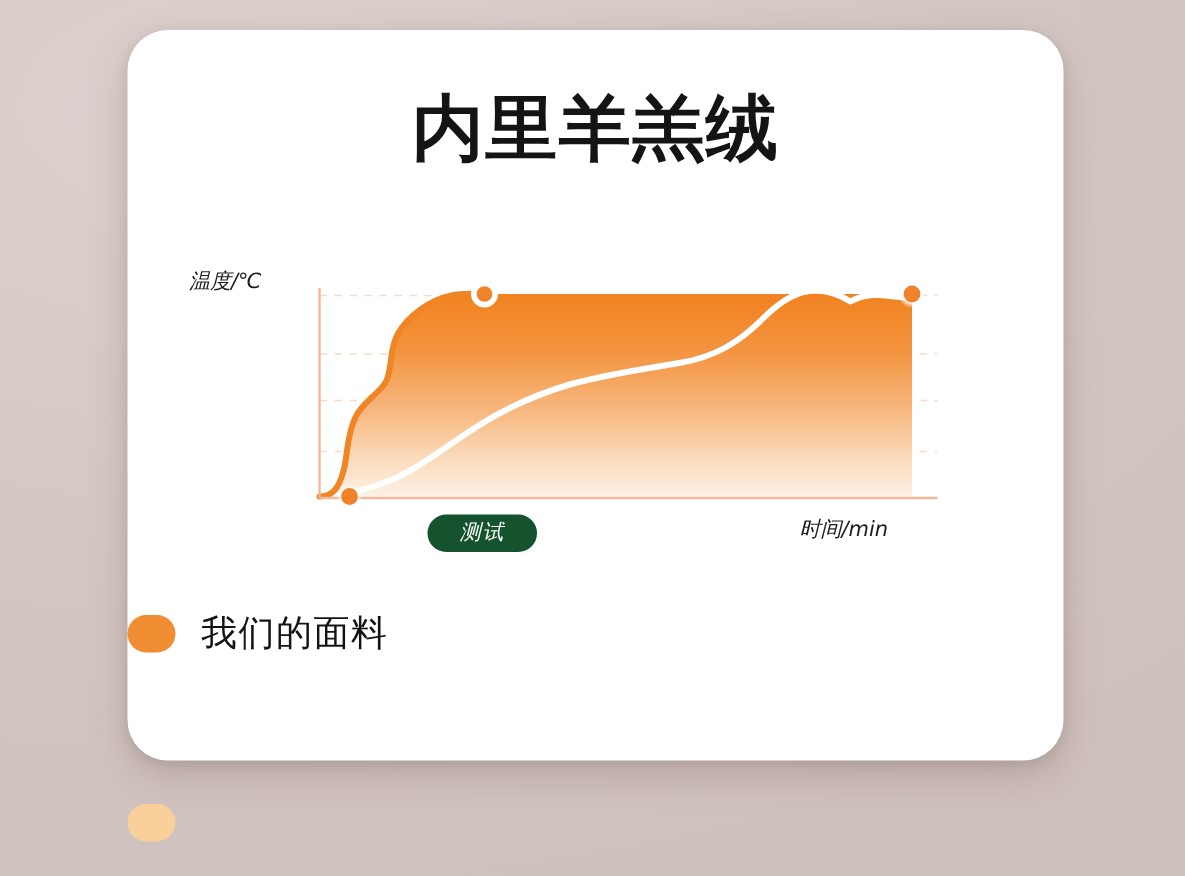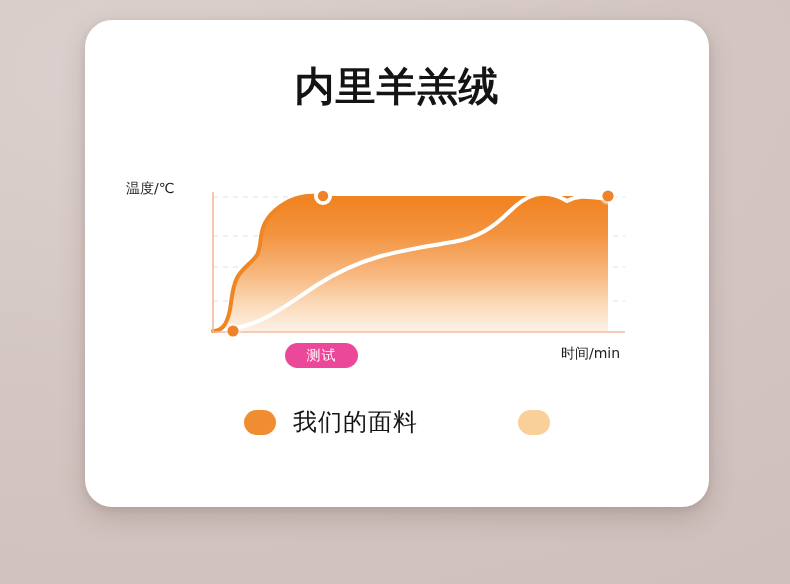--- a/index.html
+++ b/index.html
@@ -37,49 +37,50 @@
   }
 
   
   #headline {
     position: absolute;
     left: 0;
     top: 42px;
     width: 624px;
     text-align: center;
     color: #141414;
-    font-size: 40px;
+    font-size: 48px;
     line-height: 48px;
     font-weight: 700;
     letter-spacing: 1px;
     white-space: nowrap;
   }
   #headline .ln {
     display: block;
   }
 
   
   #chart-block {
     position: absolute;
     left: 0;
     top: 0;
     width: 624px;
     height: 487px;
+    font-style: italic;
   }
 
   
   .axis-caption {
     position: absolute;
     color: #1c1c1c;
     font-size: 14px;
     line-height: 16px;
     white-space: nowrap;
   }
   #y-axis-caption { left: 41px; top: 160px; }
-  #x-axis-caption { left: 476px; top: 325px; text-align: right; }
+  #x-axis-caption { left: 448px; top: 325px; text-align: right; }
 
   #plot-svg {
     position: absolute;
     left: 0;
     top: 0;
   }
 
   
   #test-badge {
     position: absolute;
@@ -98,20 +99,21 @@
 
   
   #legend {
     position: absolute;
     left: 0;
     top: 388px;
     width: 624px;
     display: flex;
     justify-content: center;
     gap: 100px;
+    flex-direction: column;
   }
   .legend-item {
     display: flex;
     align-items: center;
     gap: 17px;
   }
   .legend-swatch {
     width: 32px;
     height: 25px;
     border-radius: 13px;
@@ -221,21 +223,21 @@
         <g>
           <circle cx="238" cy="176" r="9" fill="#ffffff"></circle>
           <circle cx="238" cy="176" r="5.2" fill="#f0832a"></circle>
         </g>
         <g>
           <circle cx="523" cy="176" r="9.5" fill="url(#dotGlow)"></circle>
           <circle cx="523" cy="176" r="5.6" fill="#f0832a"></circle>
         </g>
       </svg>
 
-      <div id="test-badge" style="background: #ec4899;">测试</div>
+      <div id="test-badge" style="background: #14532d;">测试</div>
     </div>
 
     <div id="legend">
       <div class="legend-item">
         <span class="legend-swatch" id="sw-0" style="background: rgb(240, 140, 50);"></span>
         <span class="legend-label">我们的面料</span>
       </div>
       <div class="legend-item">
         <span class="legend-swatch" id="sw-1" style="background: rgb(250, 208, 154);"></span>
       </div>

